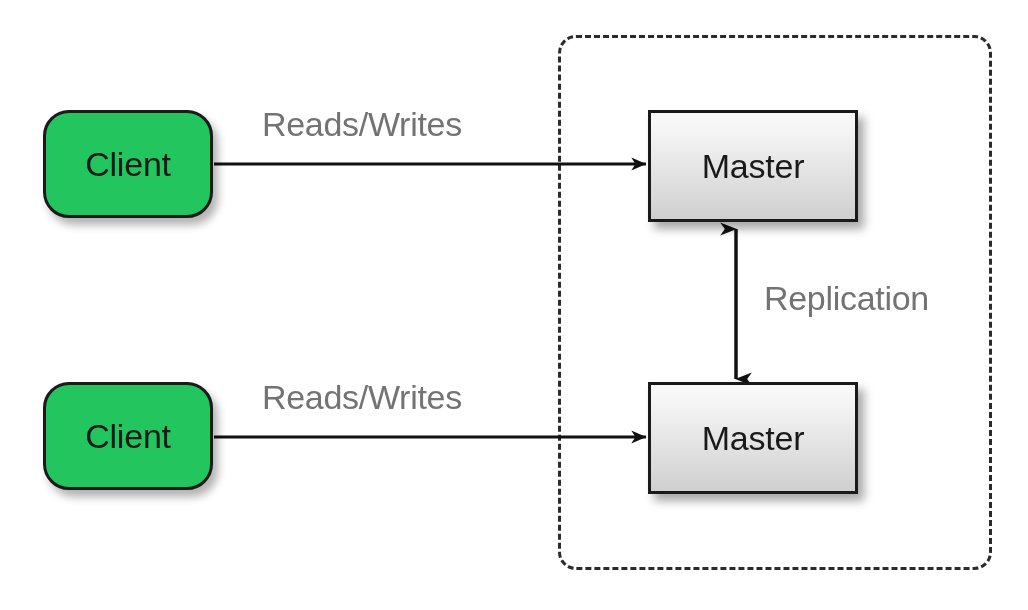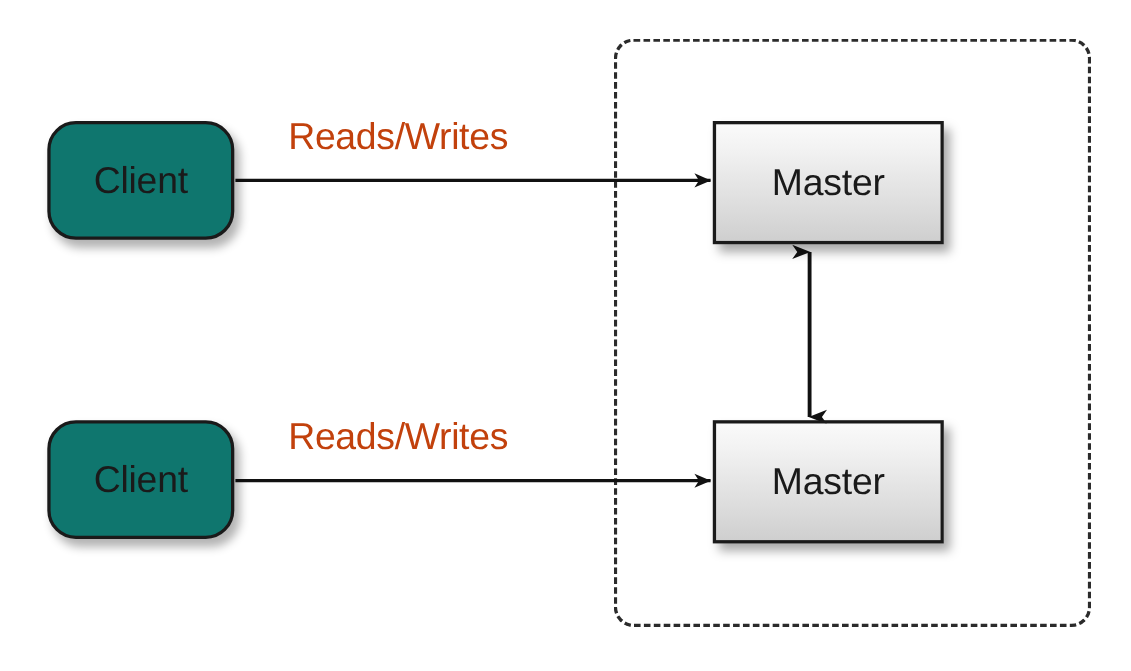--- a/index.html
+++ b/index.html
@@ -22,21 +22,21 @@
     width: 1028px;
     height: 610px;
   }
   
   .client-box {
     position: absolute;
     width: 170px;
     height: 108px;
     border: 3px solid #1a1a1a;
     border-radius: 26px;
-    background: #0f766e;
+    background: #22c55e;
     box-sizing: border-box;
     display: flex;
     align-items: center;
     justify-content: center;
     box-shadow: 5px 7px 9px rgba(0,0,0,0.30);
   }
   .client-label {
     font-size: 34px;
     color: #1a1a1a;
     letter-spacing: -0.2px;
@@ -58,21 +58,21 @@
   .master-label {
     font-size: 34px;
     color: #1a1a1a;
     letter-spacing: -0.2px;
     line-height: 1;
   }
   
   .edge-label {
     position: absolute;
     font-size: 34px;
-    color: #c2410c;
+    color: #737373;
     white-space: nowrap;
     letter-spacing: -0.3px;
     line-height: 1;
   }
   
   .group-box {
     position: absolute;
     left: 558px;
     top: 35px;
     width: 434px;
@@ -123,14 +123,15 @@
   </div>
 
   <div class="master-box" style="left:648px; top:382px;">
     <span class="master-label">Master</span>
   </div>
 
   <div class="edge-label" style="left:262px; top:107px;">Reads/Writes</div>
 
   <div class="edge-label" style="left:262px; top:380px;">Reads/Writes</div>
 
+  <div class="edge-label" style="left:764px; top:281px;">Replication</div>
 
 </div>
 
 </body></html>

